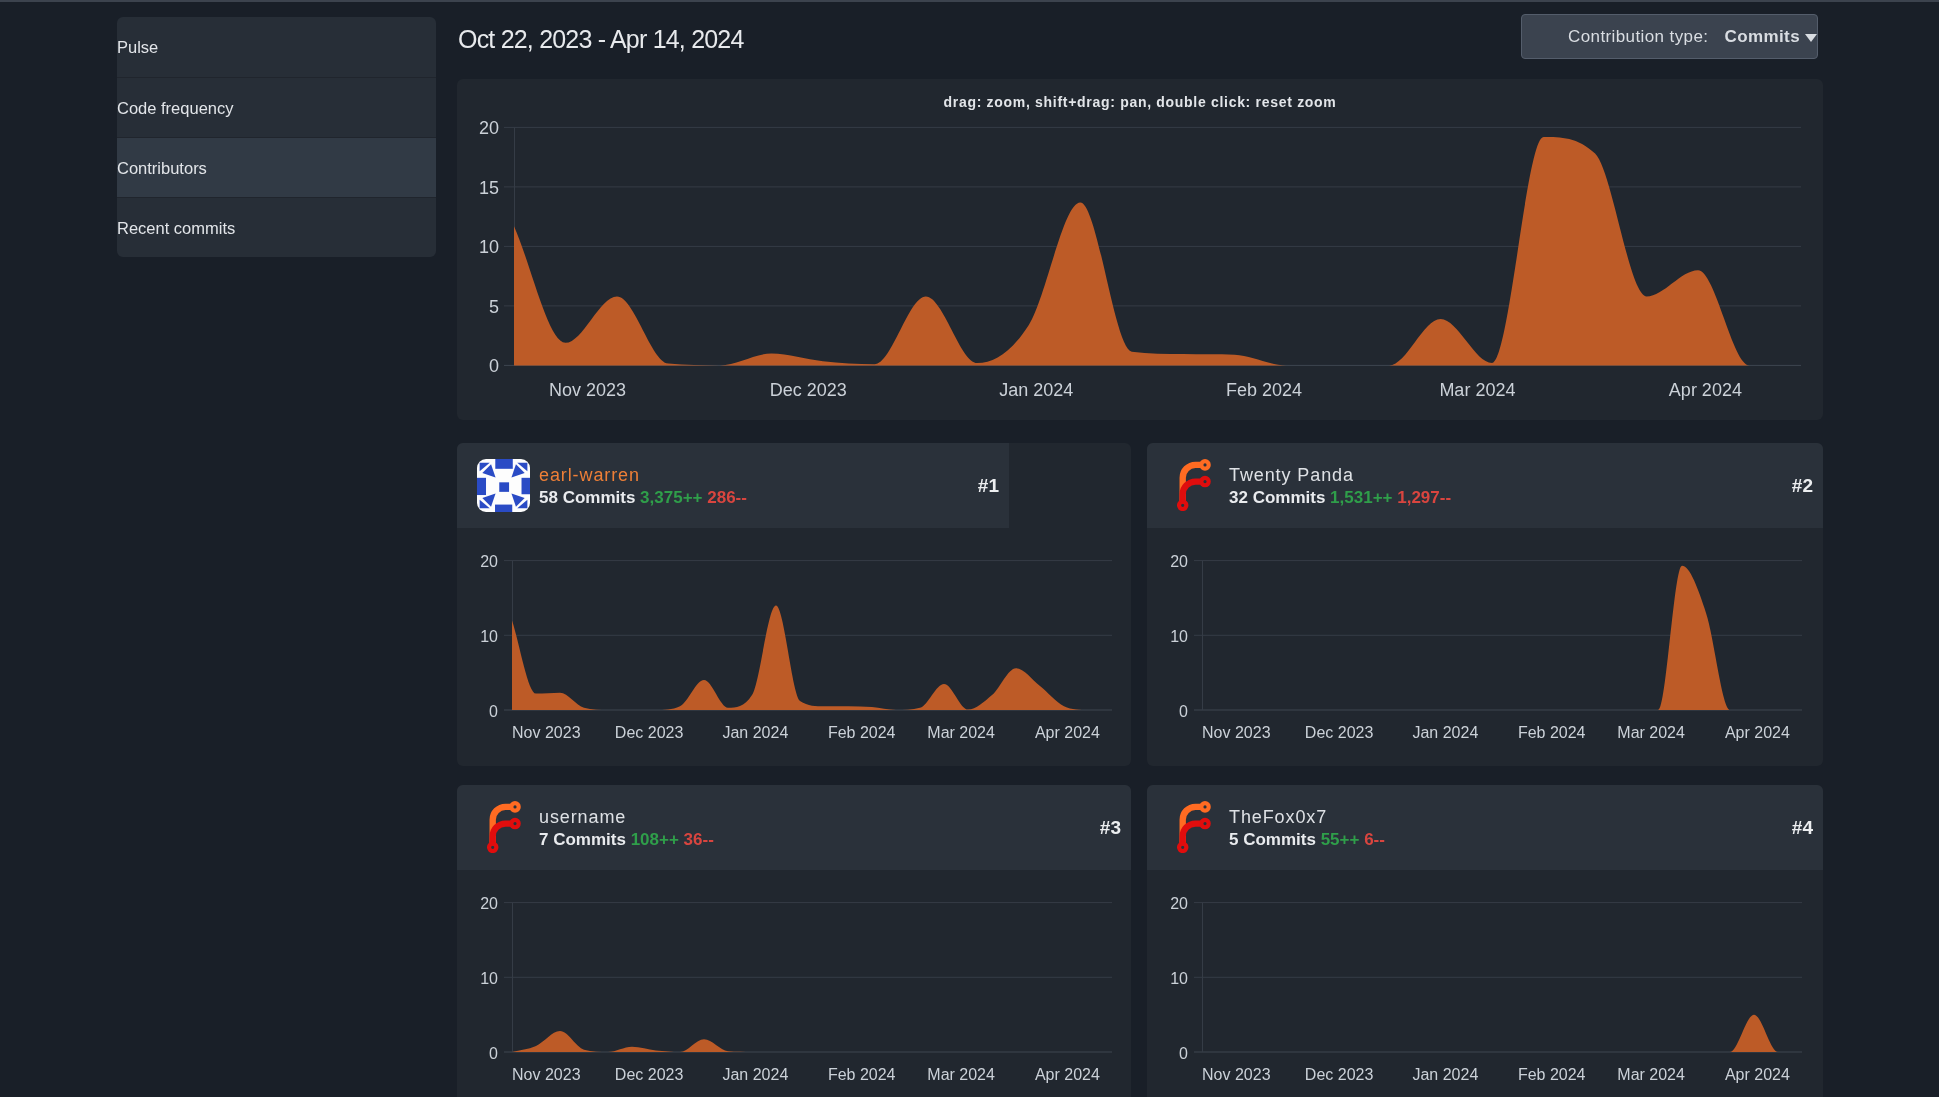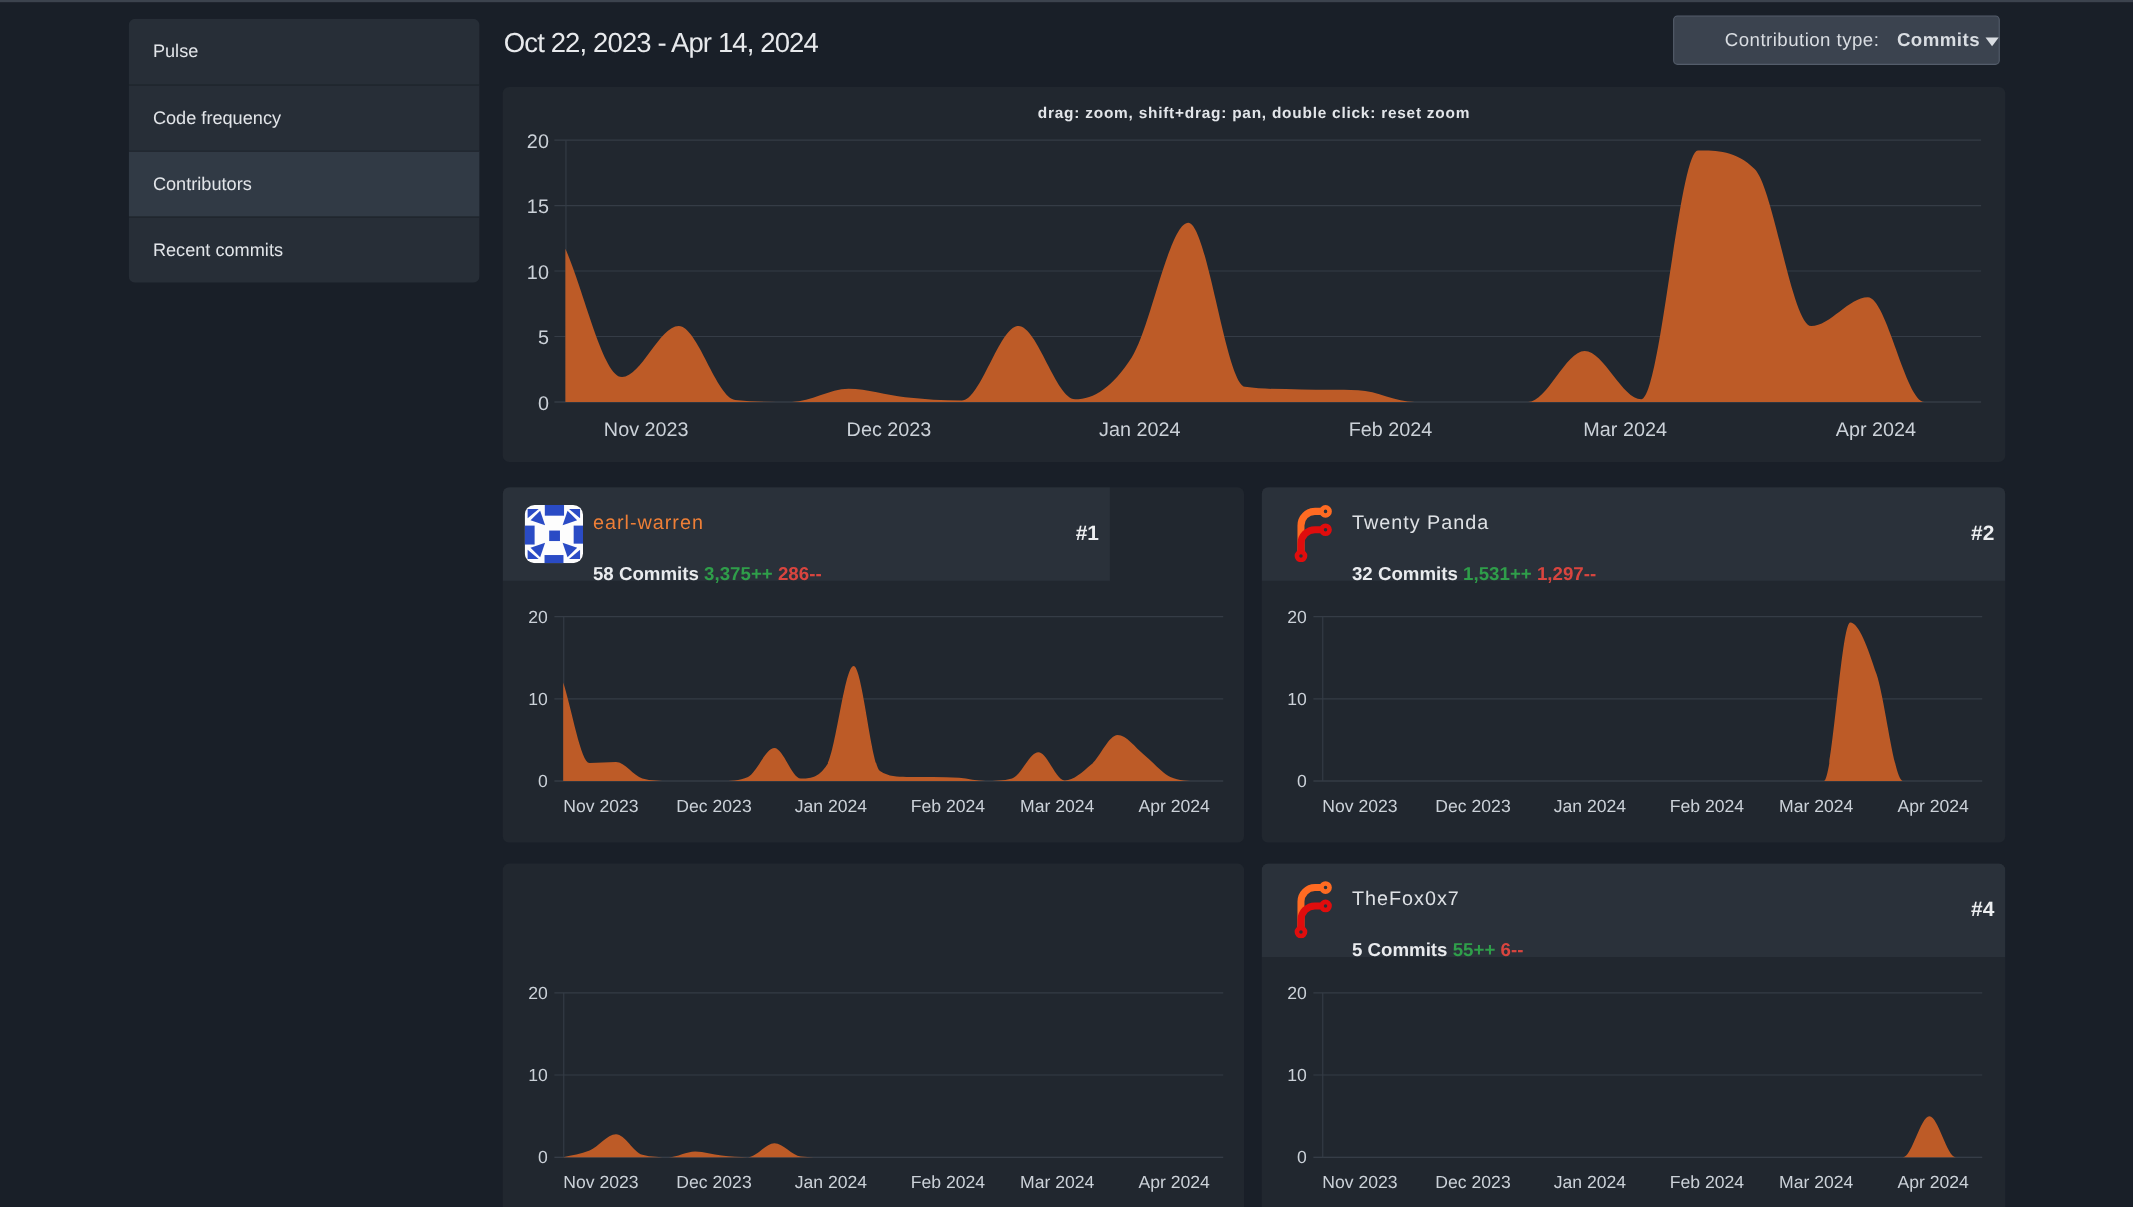--- a/index.html
+++ b/index.html
@@ -1,39 +1,39 @@
 <!DOCTYPE html>
 <html><head><meta charset="utf-8">
 <style>
 * { margin:0; padding:0; box-sizing:border-box; }
 html,body { width:1939px; height:1097px; overflow:hidden; background:#191f28;
   font-family:"Liberation Sans", sans-serif; }
 .topline { position:absolute; left:0; top:0; width:1939px; height:2px; background:#3c434e; }
 .menu { position:absolute; left:117px; top:17px; width:319px; border-radius:6px; overflow:hidden; }
-.mitem { height:60px; line-height:60px; padding-left:22px; background:#272e37; color:#e2e5e9;
+.mitem { height:60px; line-height:60px; background:#272e37; color:#e2e5e9;
   font-size:16.5px; border-top:1px solid #20252d; }
 .mitem:first-child { border-top:none; }
 .mitem.active { background:#313a45; }
 h1 { position:absolute; left:458px; top:25px; font-size:25px; font-weight:normal; color:#e7e9ec; letter-spacing:-0.8px; }
 .btn { position:absolute; left:1521px; top:14px; width:297px; height:45px; background:#3b434f;
   border:1px solid #545d6b; border-radius:4px; color:#d9dde2; font-size:17px; letter-spacing:0.4px;
   display:flex; align-items:center; justify-content:flex-end; }
 .btn b { margin-left:16px; }
 .caret { width:0; height:0; border-left:6px solid transparent; border-right:6px solid transparent;
   border-top:8px solid #d9dde2; margin-left:5px; margin-top:2px; }
 .panel { position:absolute; left:457px; top:79px; width:1366px; height:341px; background:#21272f;
   border-radius:6px; }
 .ptitle { position:absolute; left:0; top:15px; width:1366px; text-align:center; font-size:14px;
   font-weight:bold; letter-spacing:0.7px; color:#e2e5e9; }
 .card { position:absolute; height:323px; background:#21272f; border-radius:6px; overflow:hidden; }
 .chead { position:absolute; left:0; top:0; height:85px; background:#2a313a; }
 .avatar { position:absolute; left:20px; top:16px; width:52px; height:52px; }
 .cinfo { position:absolute; left:82px; top:21px; }
 .cname { font-size:18px; line-height:22px; letter-spacing:0.9px; }
-.cstats { font-size:17px; font-weight:bold; color:#e9ebee; line-height:23px;margin-top:24px; }
+.cstats { font-size:17px; font-weight:bold; color:#e9ebee; line-height:23px; }
 .cstats .g { color:#2f9e4a; }
 .cstats .r { color:#d9453f; }
 .rank { position:absolute; right:10px; top:31px; font-size:19px; font-weight:bold; color:#eceef0;
   line-height:23px; }
 </style></head>
 <body>
 <div class="topline"></div>
 <div class="menu">
 <div class="mitem">Pulse</div>
 <div class="mitem">Code frequency</div>
@@ -140,51 +140,69 @@
       <path d="M55.0,182.0 L55.0,182.0C63.0,182.0 71.0,182.0 79.0,182.0C87.0,182.0 95.0,182.0 103.0,182.0C111.0,182.0 119.0,182.0 127.0,182.0C135.0,182.0 143.0,182.0 151.0,182.0C159.0,182.0 167.0,182.0 175.0,182.0C183.0,182.0 191.0,182.0 199.0,182.0C207.0,182.0 215.0,182.0 223.0,182.0C231.0,182.0 239.0,182.0 247.0,182.0C255.0,182.0 263.0,182.0 271.0,182.0C279.0,182.0 287.0,182.0 295.0,182.0C303.0,182.0 311.0,182.0 319.0,182.0C327.0,182.0 335.0,182.0 343.0,182.0C351.0,182.0 359.0,182.0 367.0,182.0C375.0,182.0 383.0,182.0 391.0,182.0C399.0,182.0 407.0,182.0 415.0,182.0C423.0,182.0 431.0,182.0 439.0,182.0C447.0,182.0 455.0,182.0 463.0,182.0C471.0,182.0 479.0,182.0 487.0,182.0C495.0,182.0 503.0,182.0 511.0,182.0C519.0,182.0 527.0,37.8 535.0,37.8C543.0,37.8 551.0,60.9 559.0,84.9C567.0,108.9 575.0,182.0 583.0,182.0C591.0,182.0 599.0,182.0 607.0,182.0C615.0,182.0 623.0,182.0 631.0,182.0C639.0,182.0 647.0,182.0 655.0,182.0L655.0,182.0 Z" fill="#bd5b27"></path>
       <text x="89.3" y="210" text-anchor="middle" font-size="16" fill="#cbd1d8">Nov 2023</text>
       <text x="192.1" y="210" text-anchor="middle" font-size="16" fill="#cbd1d8">Dec 2023</text>
       <text x="298.4" y="210" text-anchor="middle" font-size="16" fill="#cbd1d8">Jan 2024</text>
       <text x="404.7" y="210" text-anchor="middle" font-size="16" fill="#cbd1d8">Feb 2024</text>
       <text x="504.1" y="210" text-anchor="middle" font-size="16" fill="#cbd1d8">Mar 2024</text>
       <text x="610.4" y="210" text-anchor="middle" font-size="16" fill="#cbd1d8">Apr 2024</text>
     </svg>
 </div>
 <div class="card" style="left:457px;top:785px;width:674px">
-<svg width="674" height="238" viewBox="0 0 674 238" style="position:absolute;left:0;top:85px">
-      <line x1="47" y1="32.6" x2="655" y2="32.6" stroke="#353c46" stroke-width="1"></line>
-      <text x="41" y="32.6" text-anchor="end" dominant-baseline="central" dy="1" font-size="16" fill="#cbd1d8">20</text>
-      <line x1="47" y1="107.3" x2="655" y2="107.3" stroke="#353c46" stroke-width="1"></line>
-      <text x="41" y="107.3" text-anchor="end" dominant-baseline="central" dy="1" font-size="16" fill="#cbd1d8">10</text>
-      <line x1="47" y1="182.0" x2="655" y2="182.0" stroke="#3e4650" stroke-width="1"></line>
-      <text x="41" y="182.0" text-anchor="end" dominant-baseline="central" dy="1" font-size="16" fill="#cbd1d8">0</text>
-      <line x1="55.5" y1="32.6" x2="55.5" y2="182" stroke="#353c46" stroke-width="1"></line>
-      <path d="M55.0,182.0 L55.0,182.0C63.0,180.0 71.0,179.5 79.0,176.0C87.0,172.5 95.0,161.1 103.0,161.1C111.0,161.1 119.0,177.5 127.0,179.8C135.0,182.0 143.0,182.0 151.0,182.0C159.0,182.0 167.0,176.8 175.0,176.8C183.0,176.8 191.0,179.6 199.0,180.5C207.0,181.4 215.0,182.0 223.0,182.0C231.0,182.0 239.0,169.3 247.0,169.3C255.0,169.3 263.0,180.5 271.0,181.3C279.0,182.0 287.0,182.0 295.0,182.0C303.0,182.0 311.0,182.0 319.0,182.0C327.0,182.0 335.0,182.0 343.0,182.0C351.0,182.0 359.0,182.0 367.0,182.0C375.0,182.0 383.0,182.0 391.0,182.0C399.0,182.0 407.0,182.0 415.0,182.0C423.0,182.0 431.0,182.0 439.0,182.0C447.0,182.0 455.0,182.0 463.0,182.0C471.0,182.0 479.0,182.0 487.0,182.0C495.0,182.0 503.0,182.0 511.0,182.0C519.0,182.0 527.0,182.0 535.0,182.0C543.0,182.0 551.0,182.0 559.0,182.0C567.0,182.0 575.0,182.0 583.0,182.0C591.0,182.0 599.0,182.0 607.0,182.0C615.0,182.0 623.0,182.0 631.0,182.0C639.0,182.0 647.0,182.0 655.0,182.0L655.0,182.0 Z" fill="#bd5b27"></path>
-      <text x="89.3" y="210" text-anchor="middle" font-size="16" fill="#cbd1d8">Nov 2023</text>
-      <text x="192.1" y="210" text-anchor="middle" font-size="16" fill="#cbd1d8">Dec 2023</text>
-      <text x="298.4" y="210" text-anchor="middle" font-size="16" fill="#cbd1d8">Jan 2024</text>
-      <text x="404.7" y="210" text-anchor="middle" font-size="16" fill="#cbd1d8">Feb 2024</text>
-      <text x="504.1" y="210" text-anchor="middle" font-size="16" fill="#cbd1d8">Mar 2024</text>
-      <text x="610.4" y="210" text-anchor="middle" font-size="16" fill="#cbd1d8">Apr 2024</text>
-    </svg>
-</div>
-<div class="card" style="left:1147px;top:785px;width:676px">
-<div class="chead" style="width:676px">
+<div class="chead" style="width:674px">
 <div class="avatar">
         <svg width="52" height="52" viewBox="0 0 212 212" style="display:block">
 <g fill="none">
 <path d="M64 180 V76 a52 52 0 0 1 52-52 h26" stroke="#ff6b22" stroke-width="26"></path>
 <path d="M64 180 v-36 a52 52 0 0 1 52-52 h26" stroke="#e00d0d" stroke-width="26"></path>
 <circle cx="155" cy="24" r="15" stroke="#ff6b22" stroke-width="17"></circle>
 <circle cx="155" cy="92" r="15" stroke="#e00d0d" stroke-width="17"></circle>
 <circle cx="64" cy="189" r="15" stroke="#e00d0d" stroke-width="17"></circle>
 </g>
         </svg>
       </div>
 <div class="cinfo">
+<div class="cname" style="color:#dee1e5">username</div>
+<div class="cstats">7 Commits <span class="g">108++</span> <span class="r">36--</span></div>
+</div>
+<div class="rank">#3</div>
+</div>
+<svg width="674" height="238" viewBox="0 0 674 238" style="position:absolute;left:0;top:85px">
+      <line x1="47" y1="32.6" x2="655" y2="32.6" stroke="#353c46" stroke-width="1"></line>
+      <text x="41" y="32.6" text-anchor="end" dominant-baseline="central" dy="1" font-size="16" fill="#cbd1d8">20</text>
+      <line x1="47" y1="107.3" x2="655" y2="107.3" stroke="#353c46" stroke-width="1"></line>
+      <text x="41" y="107.3" text-anchor="end" dominant-baseline="central" dy="1" font-size="16" fill="#cbd1d8">10</text>
+      <line x1="47" y1="182.0" x2="655" y2="182.0" stroke="#3e4650" stroke-width="1"></line>
+      <text x="41" y="182.0" text-anchor="end" dominant-baseline="central" dy="1" font-size="16" fill="#cbd1d8">0</text>
+      <line x1="55.5" y1="32.6" x2="55.5" y2="182" stroke="#353c46" stroke-width="1"></line>
+      <path d="M55.0,182.0 L55.0,182.0C63.0,180.0 71.0,179.5 79.0,176.0C87.0,172.5 95.0,161.1 103.0,161.1C111.0,161.1 119.0,177.5 127.0,179.8C135.0,182.0 143.0,182.0 151.0,182.0C159.0,182.0 167.0,176.8 175.0,176.8C183.0,176.8 191.0,179.6 199.0,180.5C207.0,181.4 215.0,182.0 223.0,182.0C231.0,182.0 239.0,169.3 247.0,169.3C255.0,169.3 263.0,180.5 271.0,181.3C279.0,182.0 287.0,182.0 295.0,182.0C303.0,182.0 311.0,182.0 319.0,182.0C327.0,182.0 335.0,182.0 343.0,182.0C351.0,182.0 359.0,182.0 367.0,182.0C375.0,182.0 383.0,182.0 391.0,182.0C399.0,182.0 407.0,182.0 415.0,182.0C423.0,182.0 431.0,182.0 439.0,182.0C447.0,182.0 455.0,182.0 463.0,182.0C471.0,182.0 479.0,182.0 487.0,182.0C495.0,182.0 503.0,182.0 511.0,182.0C519.0,182.0 527.0,182.0 535.0,182.0C543.0,182.0 551.0,182.0 559.0,182.0C567.0,182.0 575.0,182.0 583.0,182.0C591.0,182.0 599.0,182.0 607.0,182.0C615.0,182.0 623.0,182.0 631.0,182.0C639.0,182.0 647.0,182.0 655.0,182.0L655.0,182.0 Z" fill="#bd5b27"></path>
+      <text x="89.3" y="210" text-anchor="middle" font-size="16" fill="#cbd1d8">Nov 2023</text>
+      <text x="192.1" y="210" text-anchor="middle" font-size="16" fill="#cbd1d8">Dec 2023</text>
+      <text x="298.4" y="210" text-anchor="middle" font-size="16" fill="#cbd1d8">Jan 2024</text>
+      <text x="404.7" y="210" text-anchor="middle" font-size="16" fill="#cbd1d8">Feb 2024</text>
+      <text x="504.1" y="210" text-anchor="middle" font-size="16" fill="#cbd1d8">Mar 2024</text>
+      <text x="610.4" y="210" text-anchor="middle" font-size="16" fill="#cbd1d8">Apr 2024</text>
+    </svg>
+</div>
+<div class="card" style="left:1147px;top:785px;width:676px">
+<div class="chead" style="width:676px">
+<div class="avatar">
+        <svg width="52" height="52" viewBox="0 0 212 212" style="display:block">
+<g fill="none">
+<path d="M64 180 V76 a52 52 0 0 1 52-52 h26" stroke="#ff6b22" stroke-width="26"></path>
+<path d="M64 180 v-36 a52 52 0 0 1 52-52 h26" stroke="#e00d0d" stroke-width="26"></path>
+<circle cx="155" cy="24" r="15" stroke="#ff6b22" stroke-width="17"></circle>
+<circle cx="155" cy="92" r="15" stroke="#e00d0d" stroke-width="17"></circle>
+<circle cx="64" cy="189" r="15" stroke="#e00d0d" stroke-width="17"></circle>
+</g>
+        </svg>
+      </div>
+<div class="cinfo">
 <div class="cname" style="color:#dee1e5">TheFox0x7</div>
 <div class="cstats">5 Commits <span class="g">55++</span> <span class="r">6--</span></div>
 </div>
 <div class="rank">#4</div>
 </div>
 <svg width="676" height="238" viewBox="0 0 676 238" style="position:absolute;left:0;top:85px">
       <line x1="47" y1="32.6" x2="655" y2="32.6" stroke="#353c46" stroke-width="1"></line>
       <text x="41" y="32.6" text-anchor="end" dominant-baseline="central" dy="1" font-size="16" fill="#cbd1d8">20</text>
       <line x1="47" y1="107.3" x2="655" y2="107.3" stroke="#353c46" stroke-width="1"></line>
       <text x="41" y="107.3" text-anchor="end" dominant-baseline="central" dy="1" font-size="16" fill="#cbd1d8">10</text>

